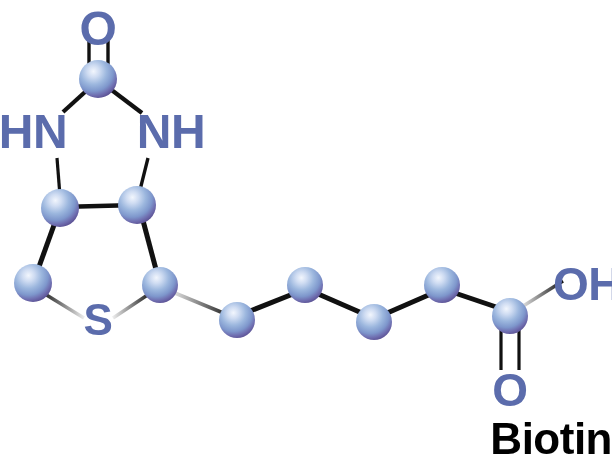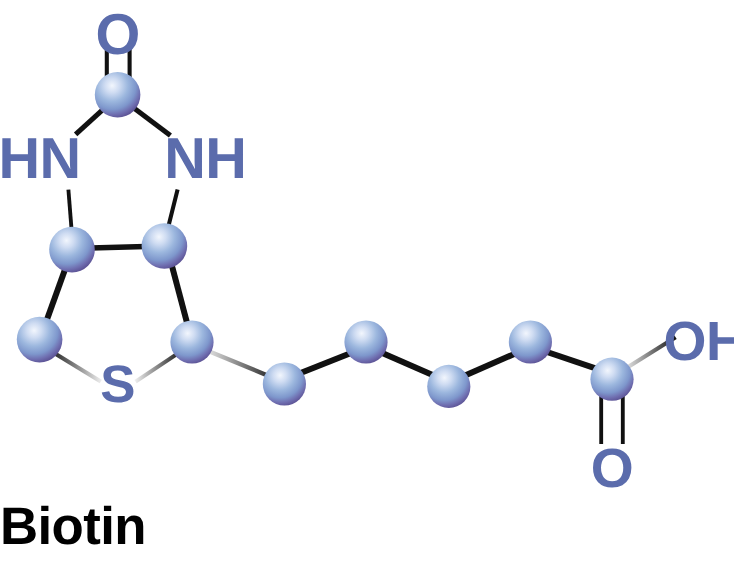--- a/index.html
+++ b/index.html
@@ -29,21 +29,21 @@
   .atom-label {
     font-family: "Liberation Sans", sans-serif;
     font-weight: bold;
     letter-spacing: -0.5px;
   }
   #title {
     position: absolute;
     left: 0;
     top: 414px;
     width: 612px;
-    text-align: left;
+    text-align: right;
     font-family: "Liberation Sans", sans-serif;
     font-weight: bold;
     font-size: 44px;
     color: #000000;
     letter-spacing: -0.5px;
     line-height: 50px;
   }
 </style>
 </head>
 <body>

